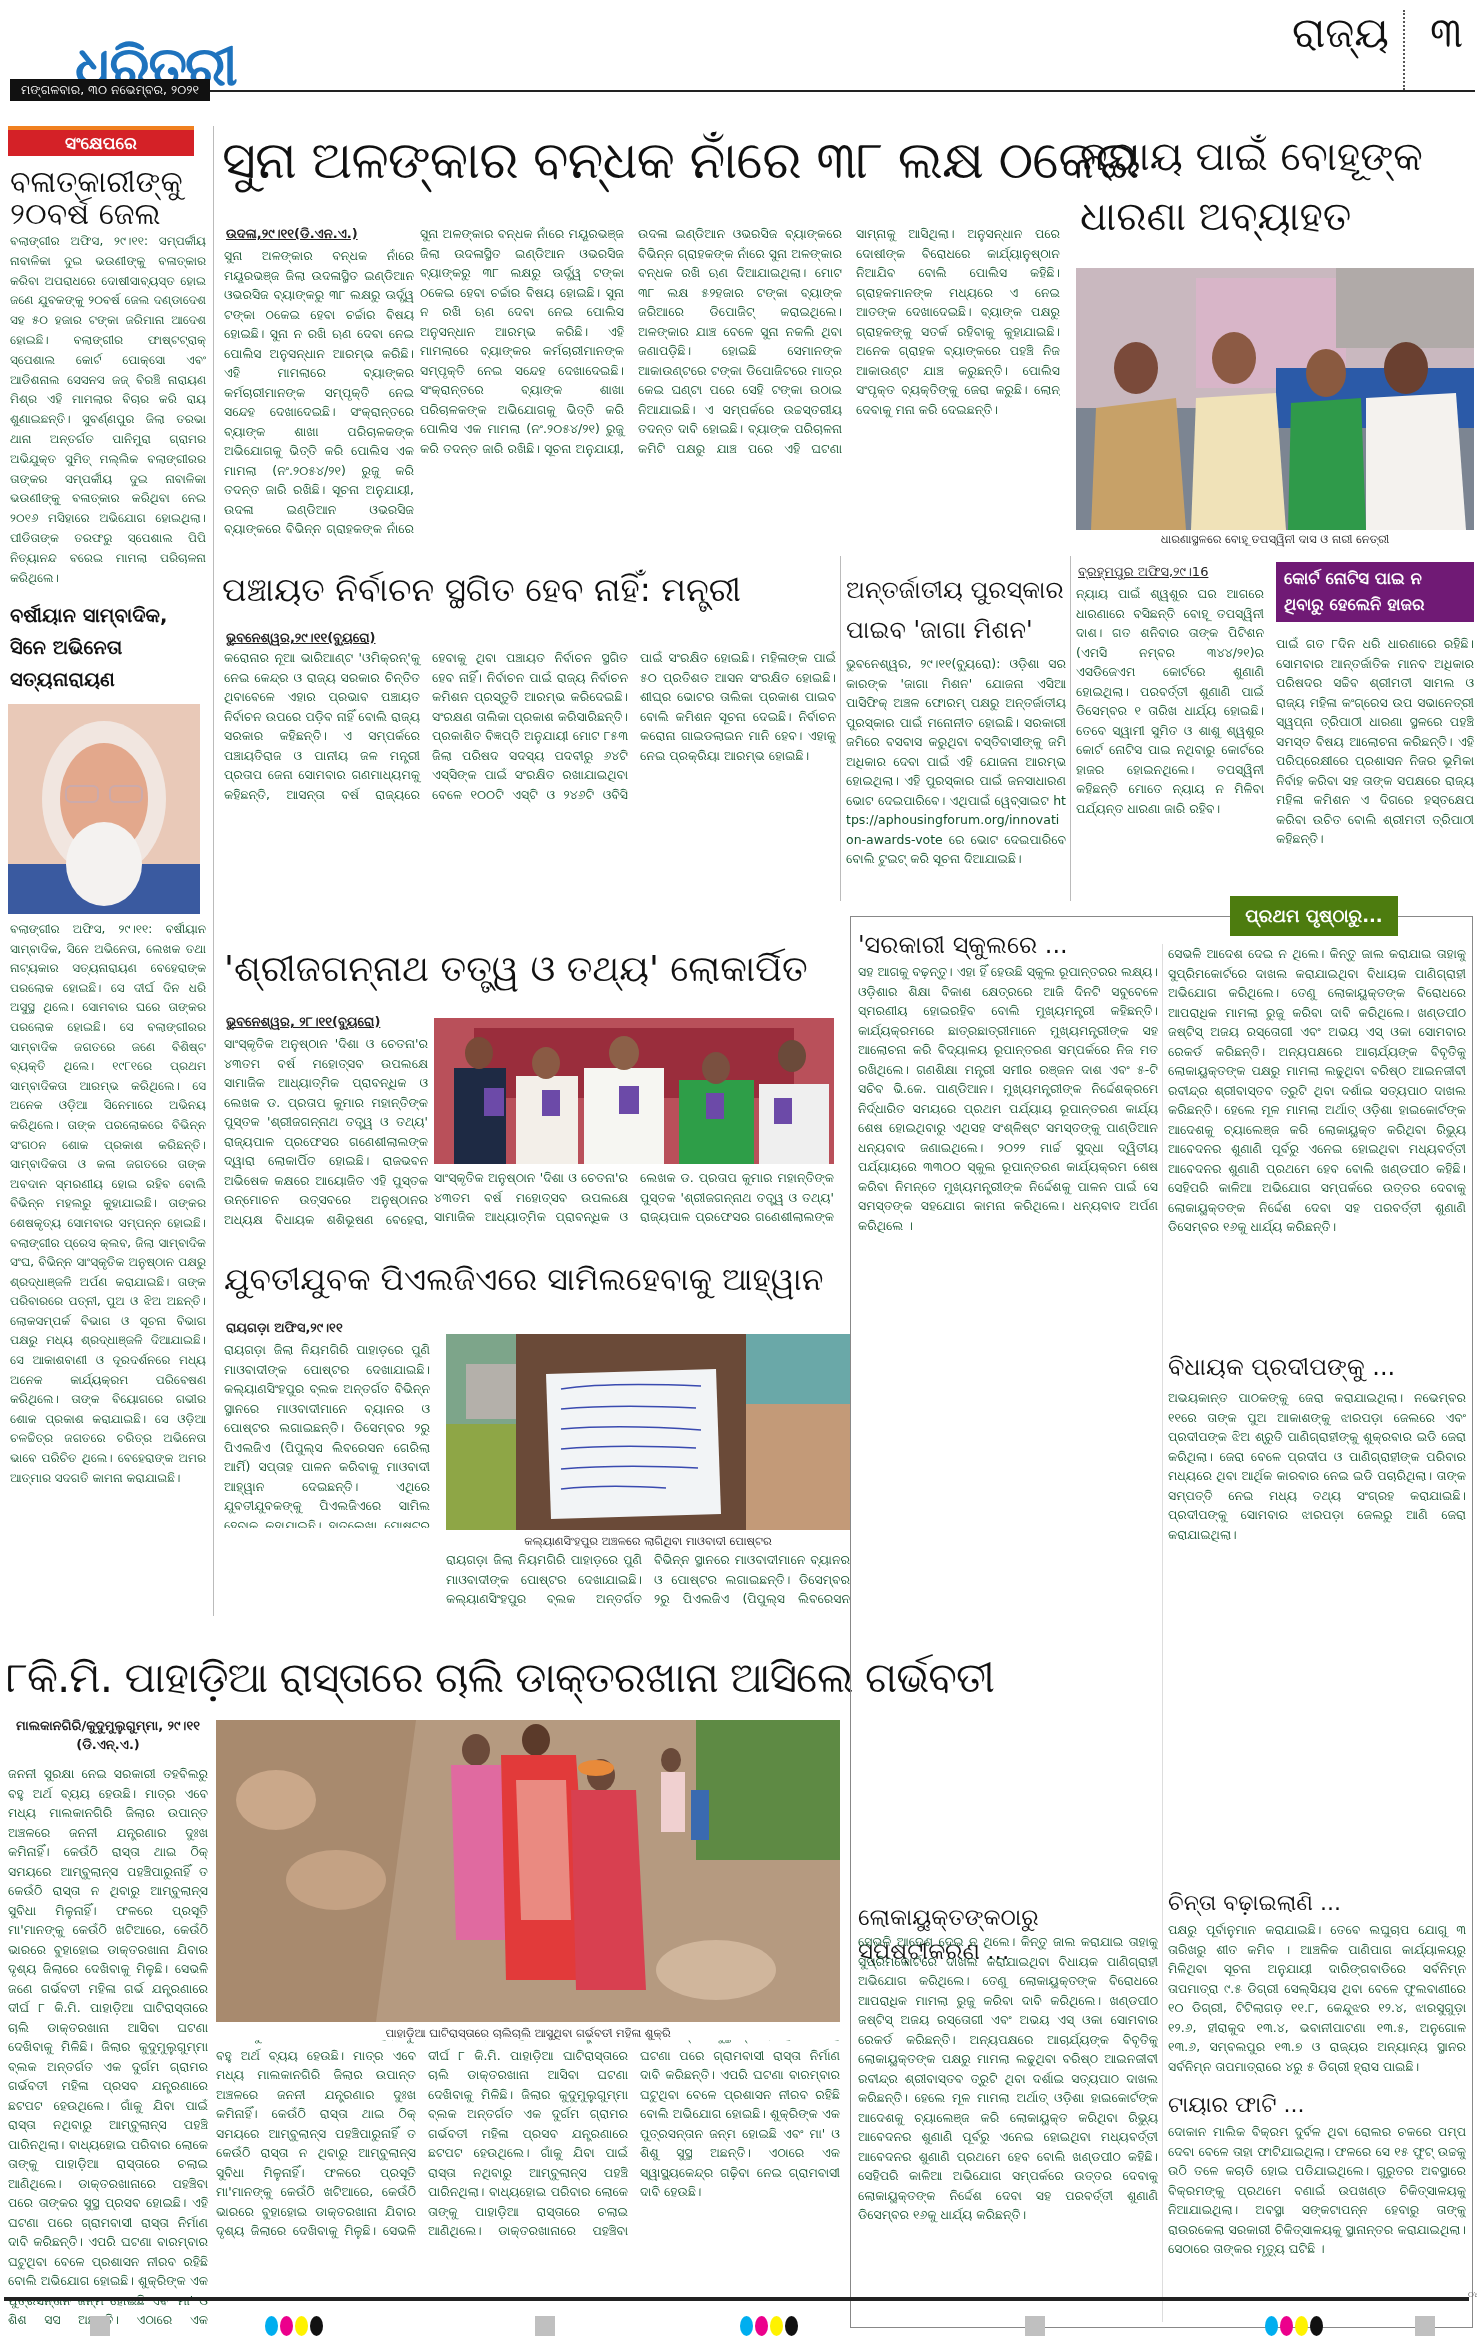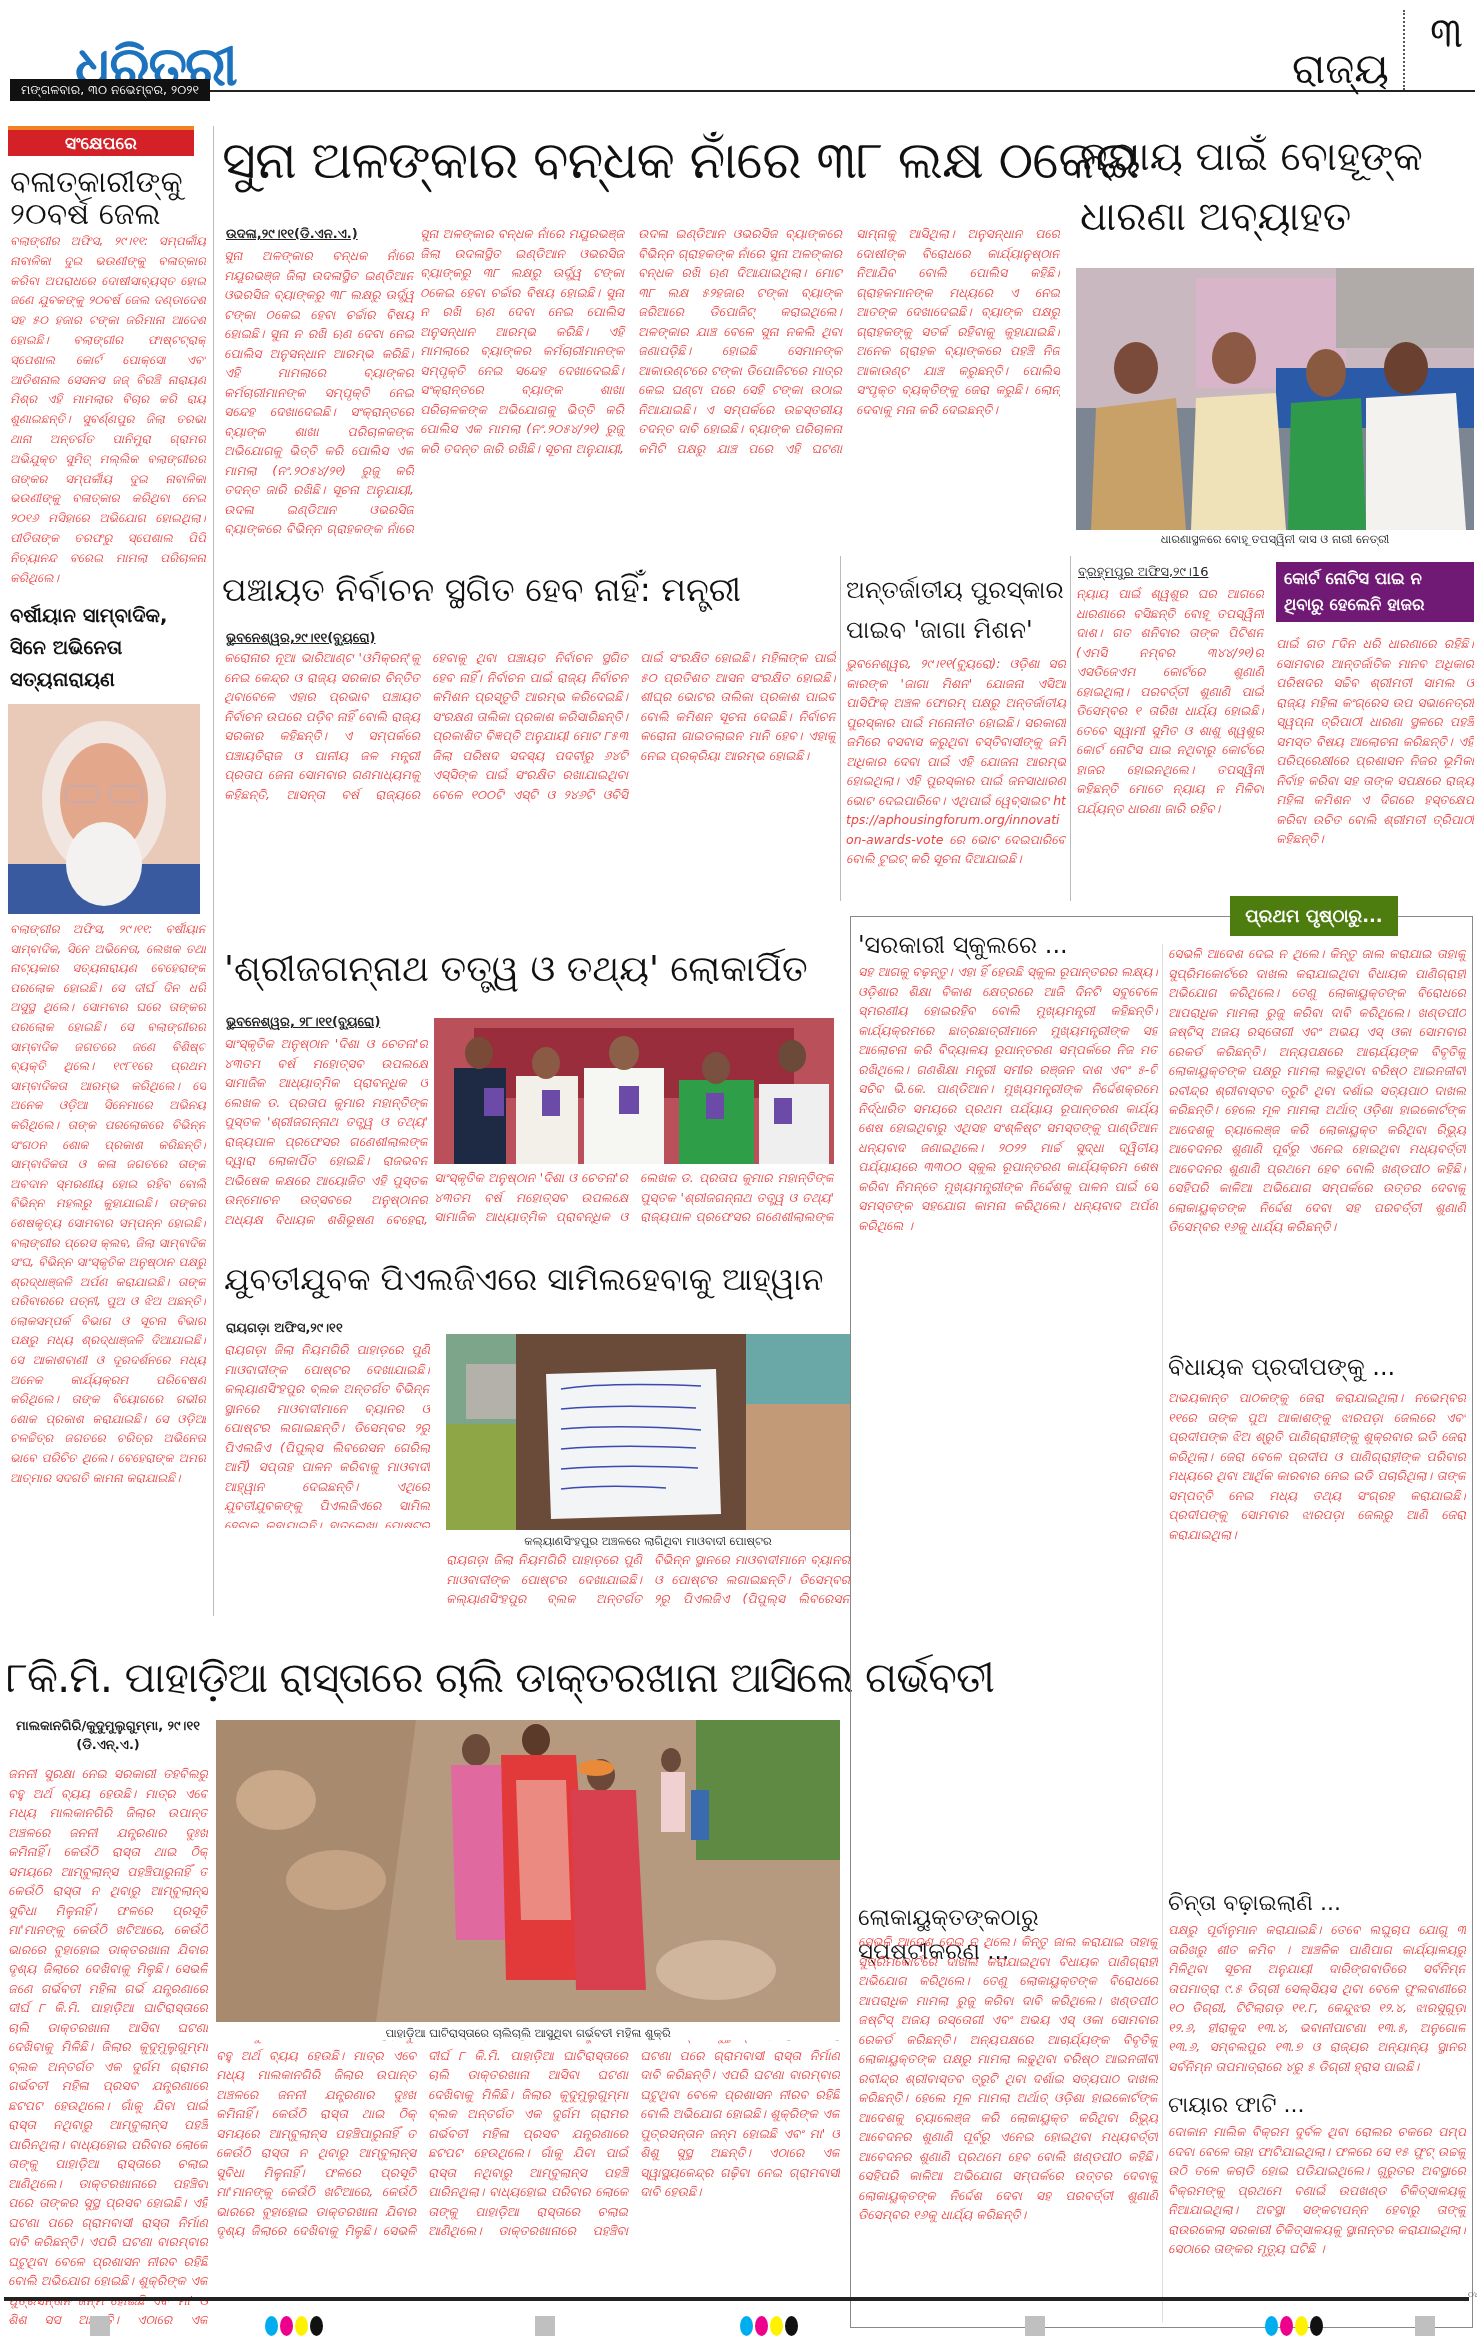--- a/index.html
+++ b/index.html
@@ -1,33 +1,33 @@
 <!DOCTYPE html>
 <html><head>
 <meta charset="utf-8">
 <style>
   * { box-sizing: border-box; margin: 0; padding: 0; }
   html, body { width: 1477px; height: 2339px; background: #fff; overflow: hidden; }
   body { position: relative; font-family: "DejaVu Sans", sans-serif; color: #1a1a1a; }
   .abs { position: absolute; }
-  .body-text { font-size: 12.5px; line-height: 19.5px; text-align: justify; color: #ef4444; overflow: hidden; font-style: italic; }
+  .body-text { font-size: 12.5px; line-height: 19.5px; text-align: justify; color: #14532d; overflow: hidden; }
   .hl { font-family: "DejaVu Sans", sans-serif; color: #111; line-height: 1.05; font-weight: 400; }
   .dateline { font-size: 13px; font-weight: 700; text-decoration: underline; color: #222; }
   .photo { position: absolute; overflow: hidden; }
   .caption { font-size: 11.5px; color: #222; text-align: center; }
   .rule { position: absolute; background: #222; }
   .vrule { position: absolute; width: 1px; background: #bbb; }
 
   
   #logo { left: 75px; top: 24px; width: 150px; height: 70px; margin-top: 14px; }
   #logo .word { font-family: "DejaVu Serif", serif; font-size: 54px; color: #1e73be; font-weight: 700; line-height: 56px; letter-spacing: -2px; }
   #logo .sub { position: absolute; left: 28px; top: 55px; font-size: 9px; font-weight: 700; color: #1e73be; letter-spacing: 0.5px; }
   #date-bar { left: 10px; top: 79px; width: 200px; height: 22px; background: #111; color: #fff; font-size: 12.5px; line-height: 22px; text-align: center; }
   #top-rule { left: 210px; top: 90px; width: 1265px; height: 2px; }
-  #section-name { right: 70px; top: 8px; font-size: 42px; color: #111; margin-top: 36px; }
+  #section-name { right: 70px; top: 8px; font-size: 42px; color: #111; }
   #section-div { left: 1403px; top: 10px; height: 80px; border-left: 2px dotted #555; }
   #page-no { right: 14px; top: 8px; font-size: 42px; color: #111; }
 
   
   #briefs-label { left: 8px; top: 126px; width: 186px; height: 30px; background: #d42127; border-top: 4px solid #f08020; color: #fff; font-size: 17px; font-weight: 700; line-height: 26px; text-align: center; }
   .photo-fill { width: 100%; height: 100%; }
 </style>
 </head>
 <body>
 

